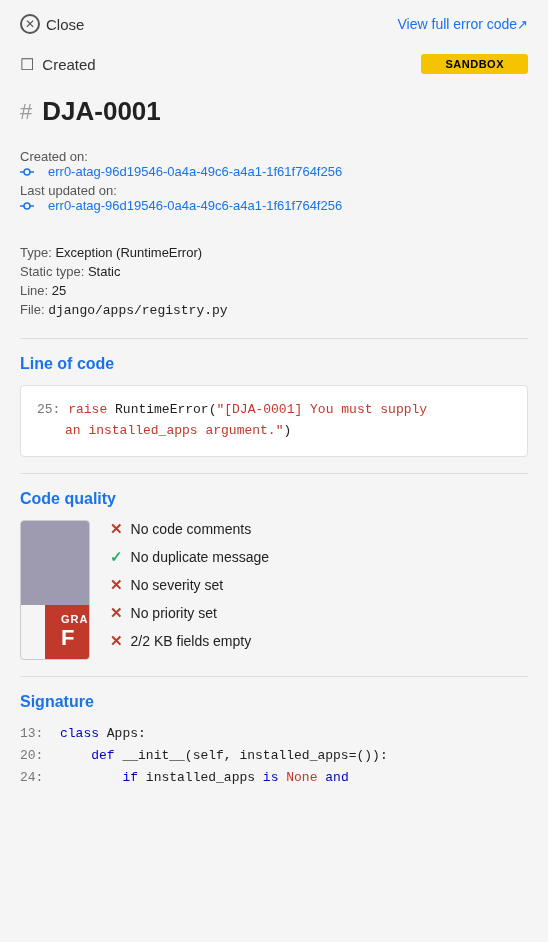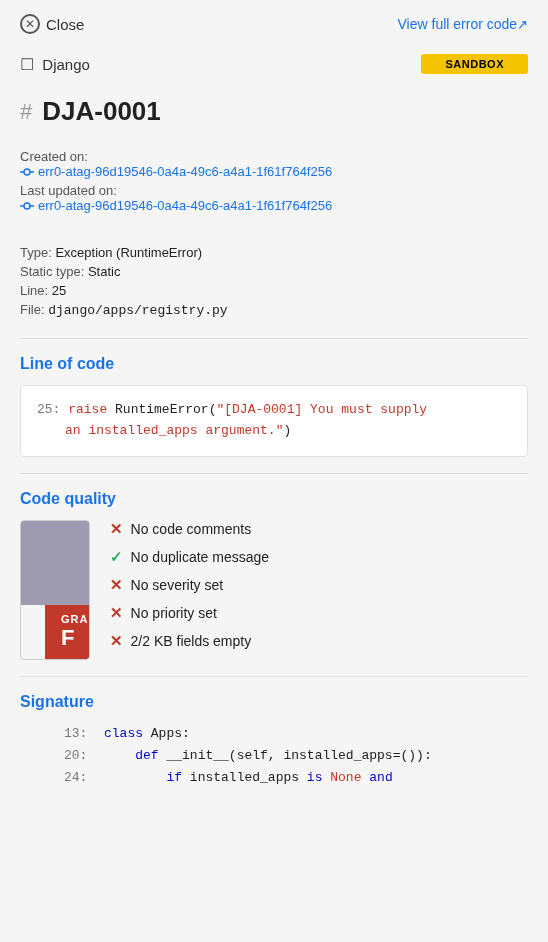--- a/index.html
+++ b/index.html
@@ -111,21 +111,21 @@
     .meta-row a {
       color: #1a73e8;
       text-decoration: none;
     }
     .meta-row .meta-label {
       color: #555;
     }
     .meta-link-wrap {
       display: flex;
       align-items: center;
-      gap: 4px;
+      gap: 14px;
     }
     .commit-icon {
       width: 14px;
       height: 14px;
       display: inline-block;
     }
     
     .details-section {
       padding: 12px 20px 16px 20px;
       background: #f5f5f5;
@@ -238,21 +238,20 @@
       line-height: 1.7;
     }
     .sig-line {
       display: flex;
       gap: 0;
     }
     .sig-num {
       color: #777;
       min-width: 40px;
       display: inline-block;
-      margin-left: 44px;
     }
     .kw-blue { color: #0000cc; }
     .kw-red { color: #c0392b; }
     .kw-normal { color: #222; }
   </style>
 </head>
 <body>
 
 <div class="container">
 
@@ -263,21 +262,21 @@
     </a>
     <a class="view-full-link">
       <span>View full error code</span>
       <span class="arrow-icon">↗</span>
     </a>
   </div>
 
   <div class="project-row">
     <div class="project-name-wrap">
       <span class="folder-icon">☐</span>
-      <span>Django</span>
+      <span>Created</span>
     </div>
     <span class="sandbox-badge">SANDBOX</span>
   </div>
 
   <div class="issue-title-section">
     <div class="issue-title">
       <span class="hash-icon">#</span>
       <span>DJA-0001</span>
     </div>
   </div>

